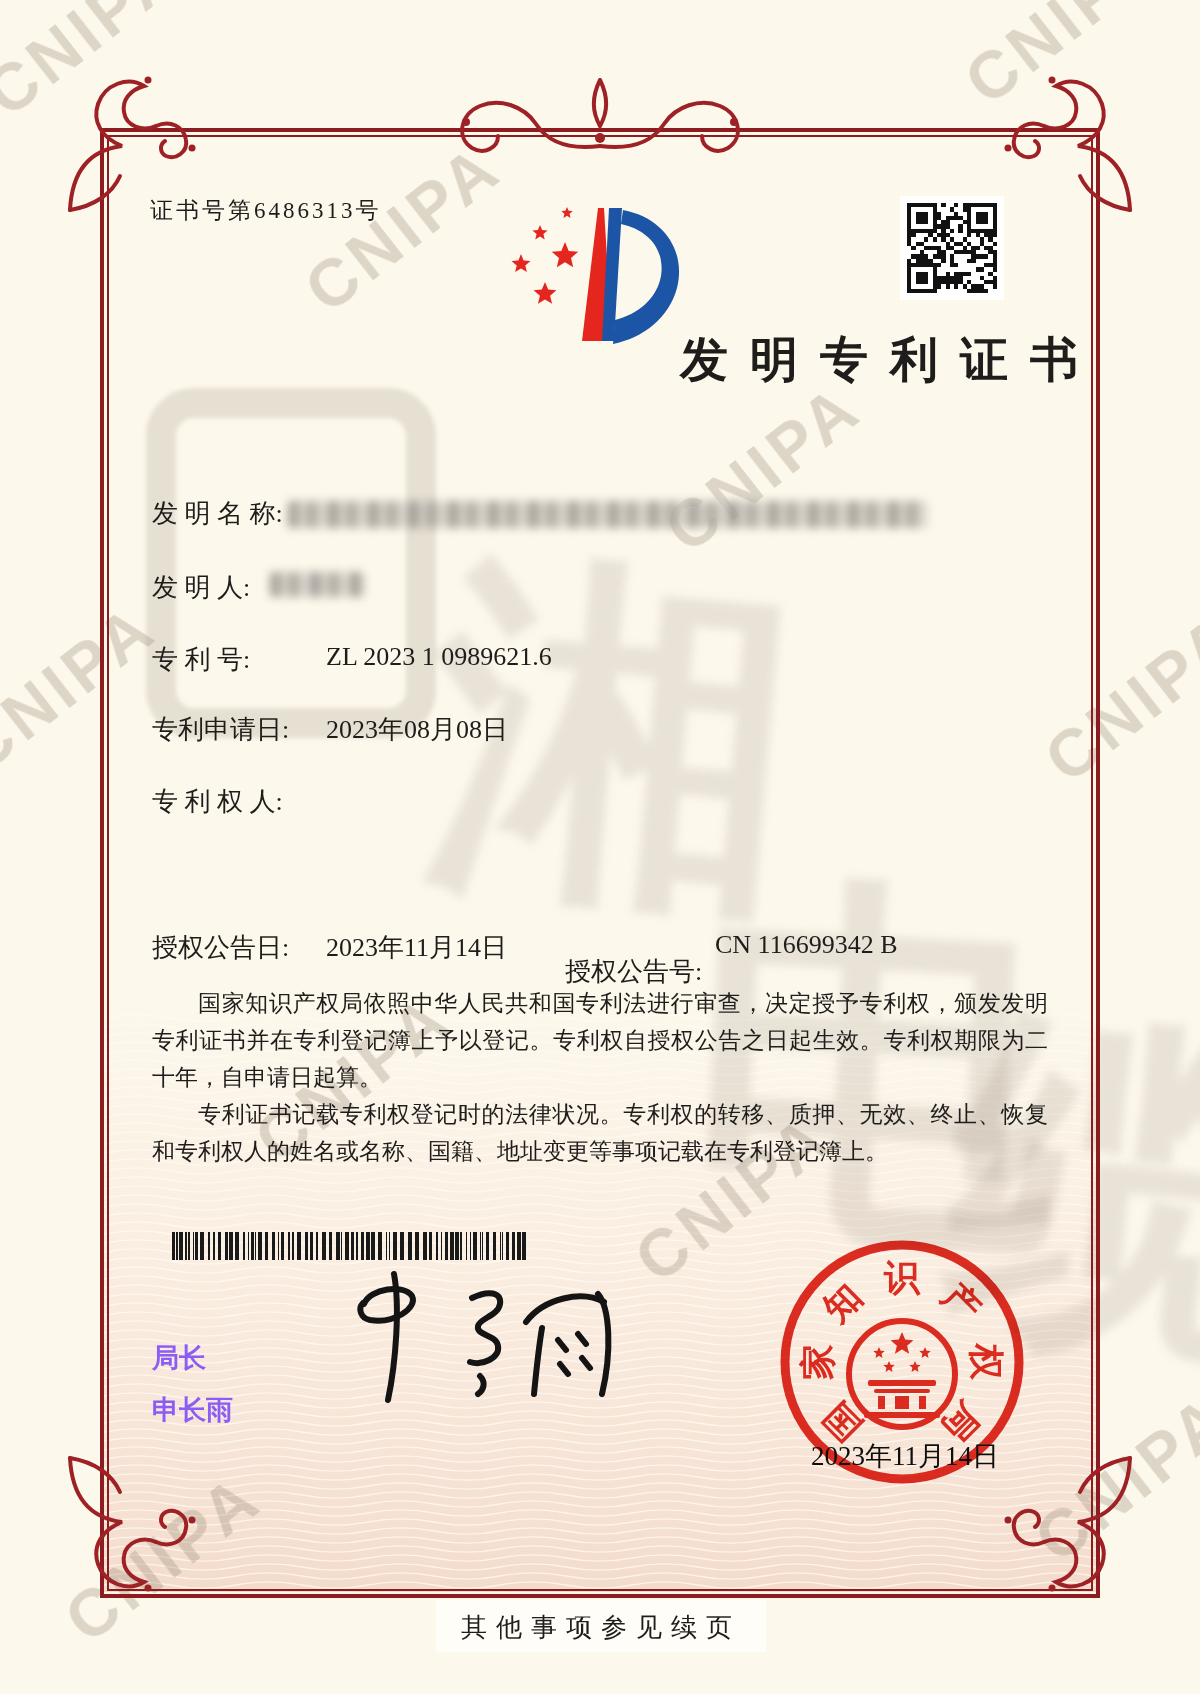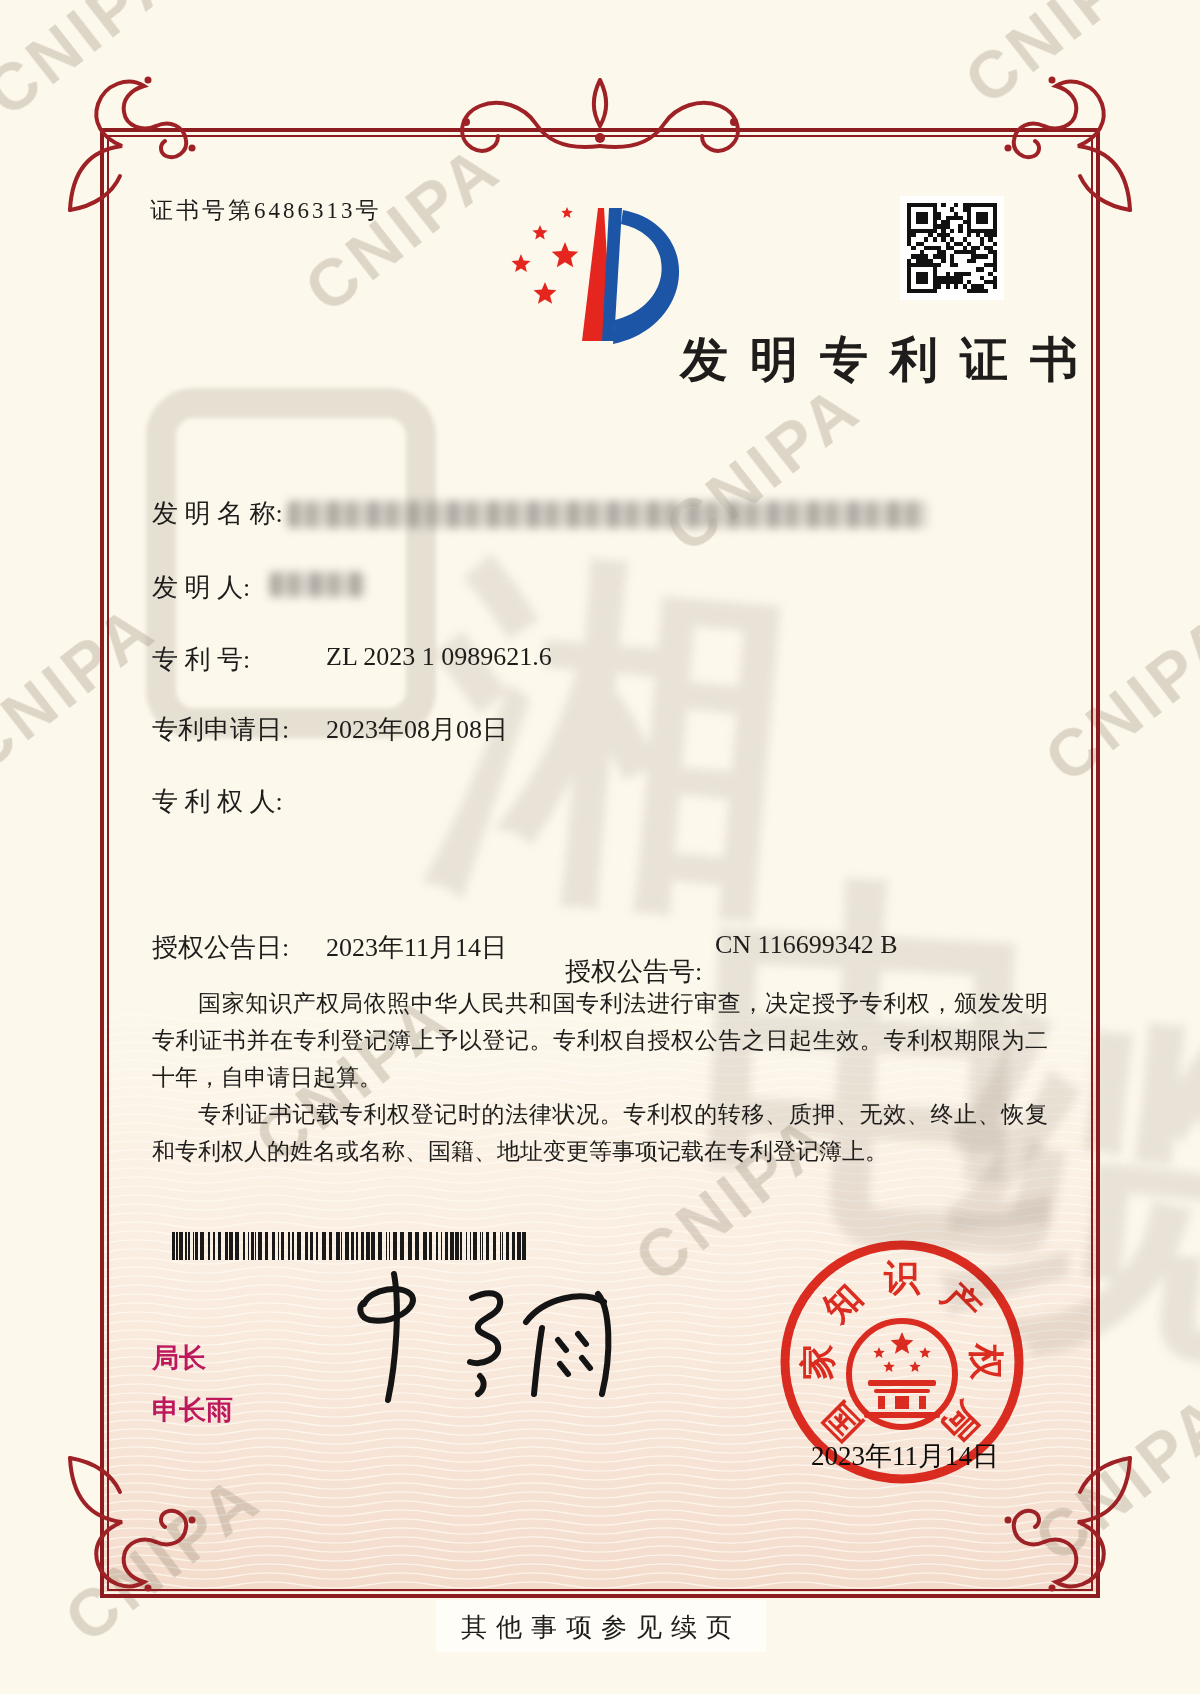--- a/index.html
+++ b/index.html
@@ -27,21 +27,21 @@
   .row .lab{display:inline-block;}
   .row .val{position:absolute;left:174px;top:0;white-space:nowrap;}
   .row .val2lab{position:absolute;left:413px;top:0;margin-top:24px;}
   .row .val2{position:absolute;left:563px;top:0;white-space:nowrap;}
   .addrval{position:absolute;left:170px;top:0;width:660px;line-height:40px;white-space:normal;}
   .redact{position:absolute;z-index:6;border-radius:4px;filter:blur(5px);opacity:.8;
       background:repeating-linear-gradient(90deg,#8f8a84 0 10px,#cfc9c1 10px 18px,#a39d95 18px 30px,#d8d2ca 30px 40px);}
   .para{position:absolute;z-index:6;left:152px;width:896px;font-size:23px;line-height:37px;
         text-align:justify;text-indent:2em;}
   .sig-title{position:absolute;z-index:6;left:152px;font-size:27px;font-weight:bold;
-        font-family:"Liberation Sans",sans-serif;color:#be185d;}
+        font-family:"Liberation Sans",sans-serif;color:#8b5cf6;}
   .seal-date{position:absolute;z-index:8;left:775px;top:1438px;width:260px;text-align:center;
         font-size:27px;color:#0e0d0c;}
   .footer-page{position:absolute;z-index:6;left:100px;top:1548px;width:1000px;text-align:center;
         font-size:20px;letter-spacing:2px;}
   .cont-strip{position:absolute;z-index:3;left:436px;top:1600px;width:330px;height:52px;background:#fffdf8;}
   .cont-note{position:absolute;z-index:6;left:336px;top:1610px;width:530px;text-align:center;
         font-size:26px;letter-spacing:9px;}
   .qr-box{position:absolute;z-index:6;left:900px;top:196px;width:104px;height:104px;background:#ffffff;
         display:flex;align-items:center;justify-content:center;}
   svg text{user-select:none;}

